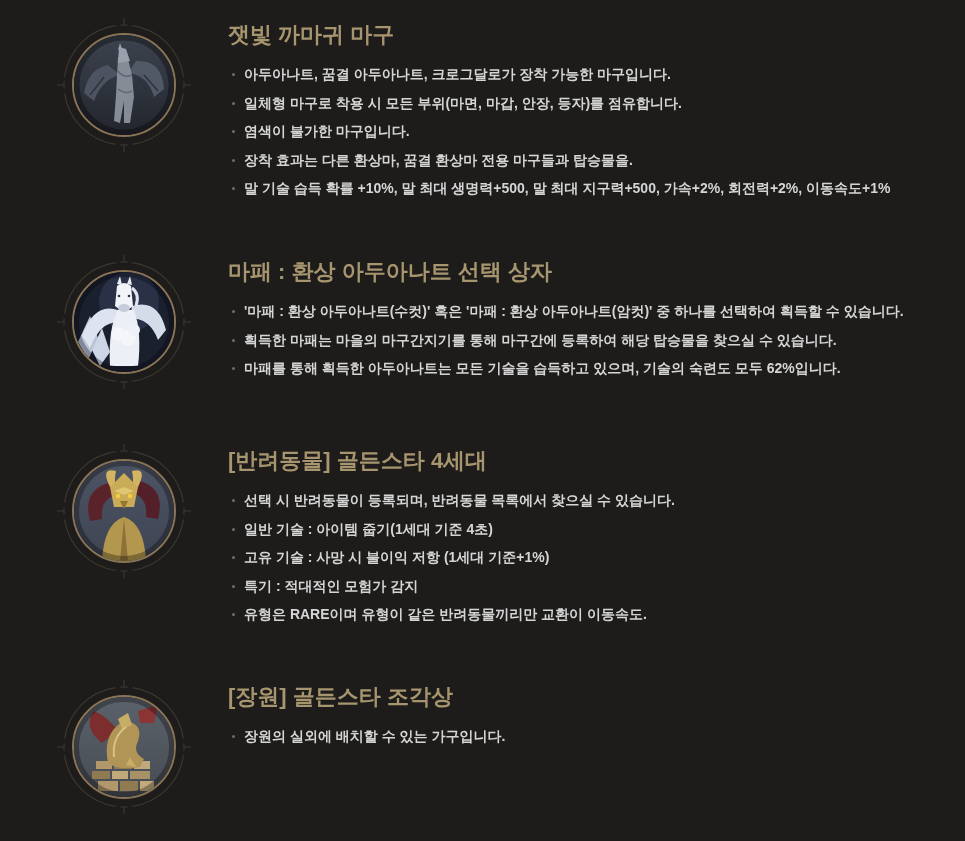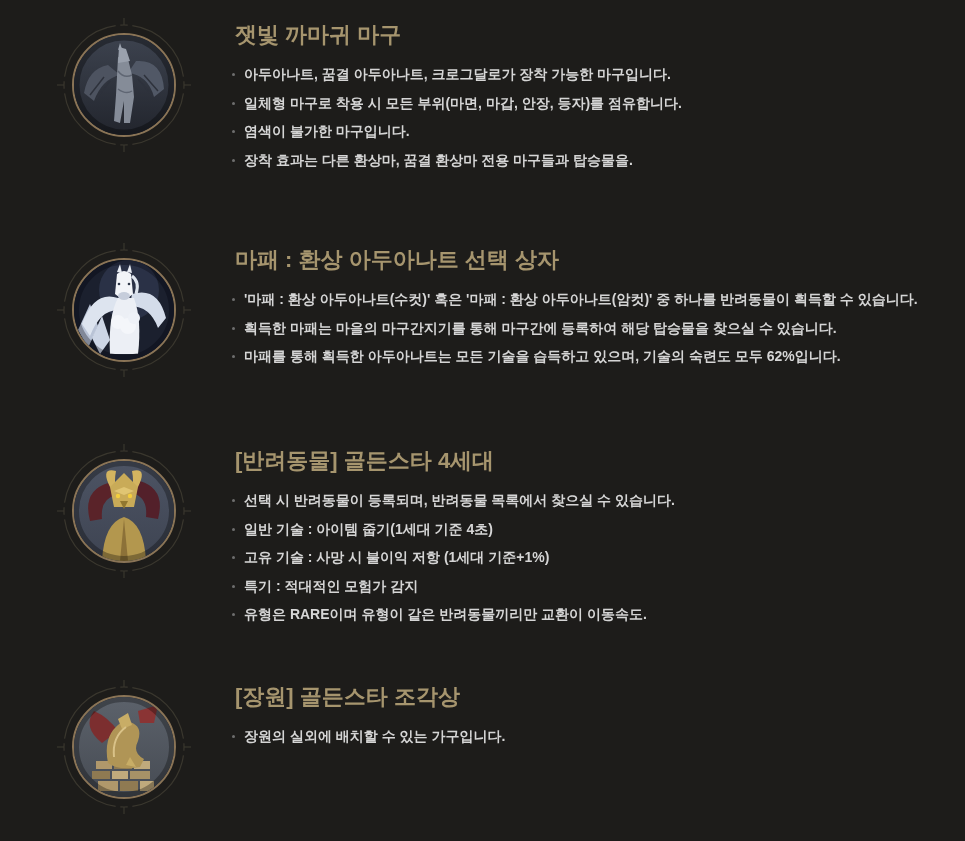--- a/index.html
+++ b/index.html
@@ -15,21 +15,21 @@
   .art{
     position:absolute;left:18px;top:18px;width:104px;height:104px;
     box-sizing:border-box;border:2px solid #8a7456;border-radius:50%;
     overflow:hidden;background:#20242c;
     box-shadow:inset 0 0 12px rgba(0,0,0,.6);
   }
   .art svg{display:block;width:100%;height:100%}
   
   .content{position:absolute;left:228px;top:0;width:732px}
   .title{
-    margin:6px 7px 0;font-size:22px;line-height:28px;font-weight:bold;
+    margin:6px 0 0;font-size:22px;line-height:28px;font-weight:bold;
     color:#a6956e;
   }
   .bullets{position:absolute;left:0;top:45px;margin:0;padding:0;list-style:none;width:726px}
   .bullet{
     position:relative;padding-left:16px;line-height:28.5px;min-height:28.5px;
     font-size:14px;font-weight:bold;color:#d5d5d5;white-space:nowrap;
   }
   .dot{
     position:absolute;left:4px;top:13px;width:3px;height:3px;border-radius:50%;
     background:#6e6e6e;
@@ -93,24 +93,28 @@
   <li class="bullet">
     <span class="dot"></span>
     <span class="btext">염색이 불가한 마구입니다.</span>
   </li>
 
   <li class="bullet">
     <span class="dot"></span>
     <span class="btext">장착 효과는 다른 환상마, 꿈결 환상마 전용 마구들과 탑승물을.</span>
   </li>
 
+  <li class="bullet">
+    <span class="dot"></span>
+    <span class="btext">말 기술 습득 확률 +10%, 말 최대 생명력+500, 말 최대 지구력+500, 가속+2%, 회전력+2%, 이동속도+1%</span>
+  </li>
 </ul>
     </div>
   </section>
-    <section class="section" style="top: 240px;">
+    <section class="section" style="top: 252px;">
     <div class="icon-wrap">
       <svg class="frame" viewBox="0 0 140 140">
         <g stroke="#3a372e" stroke-width="1.2" fill="none">
           <path d="M78.35 10.58 A60 60 0 0 1 129.42 61.65"></path>
           <path d="M129.42 78.35 A60 60 0 0 1 78.35 129.42"></path>
           <path d="M61.65 129.42 A60 60 0 0 1 10.58 78.35"></path>
           <path d="M10.58 61.65 A60 60 0 0 1 61.65 10.58"></path>
           <path d="M66.3 10.1 A60 60 0 0 1 73.7 10.1"></path>
           <path d="M129.9 66.3 A60 60 0 0 1 129.9 73.7"></path>
           <path d="M73.7 129.9 A60 60 0 0 1 66.3 129.9"></path>
@@ -142,21 +146,21 @@
     <circle cx="55" cy="24" r="1.3" fill="#30394a"></circle>
     <circle cx="50" cy="50" r="48" fill="none" stroke="rgba(0,0,10,.3)" stroke-width="6"></circle>
   </svg>
 </div>
     </div>
     <div class="content">
       <h2 class="title">마패 : 환상 아두아나트 선택 상자</h2>
       <ul class="bullets">
   <li class="bullet">
     <span class="dot"></span>
-    <span class="btext">'마패 : 환상 아두아나트(수컷)' 혹은 '마패 : 환상 아두아나트(암컷)' 중 하나를 반려동물이 획득할 수 있습니다.</span>
+    <span class="btext">'마패 : 환상 아두아나트(수컷)' 혹은 '마패 : 환상 아두아나트(암컷)' 중 하나를 선택하여 획득할 수 있습니다.</span>
   </li>
 
   <li class="bullet">
     <span class="dot"></span>
     <span class="btext">획득한 마패는 마을의 마구간지기를 통해 마구간에 등록하여 해당 탑승물을 찾으실 수 있습니다.</span>
   </li>
 
   <li class="bullet">
     <span class="dot"></span>
     <span class="btext">마패를 통해 획득한 아두아나트는 모든 기술을 습득하고 있으며, 기술의 숙련도 모두 62%입니다.</span>

